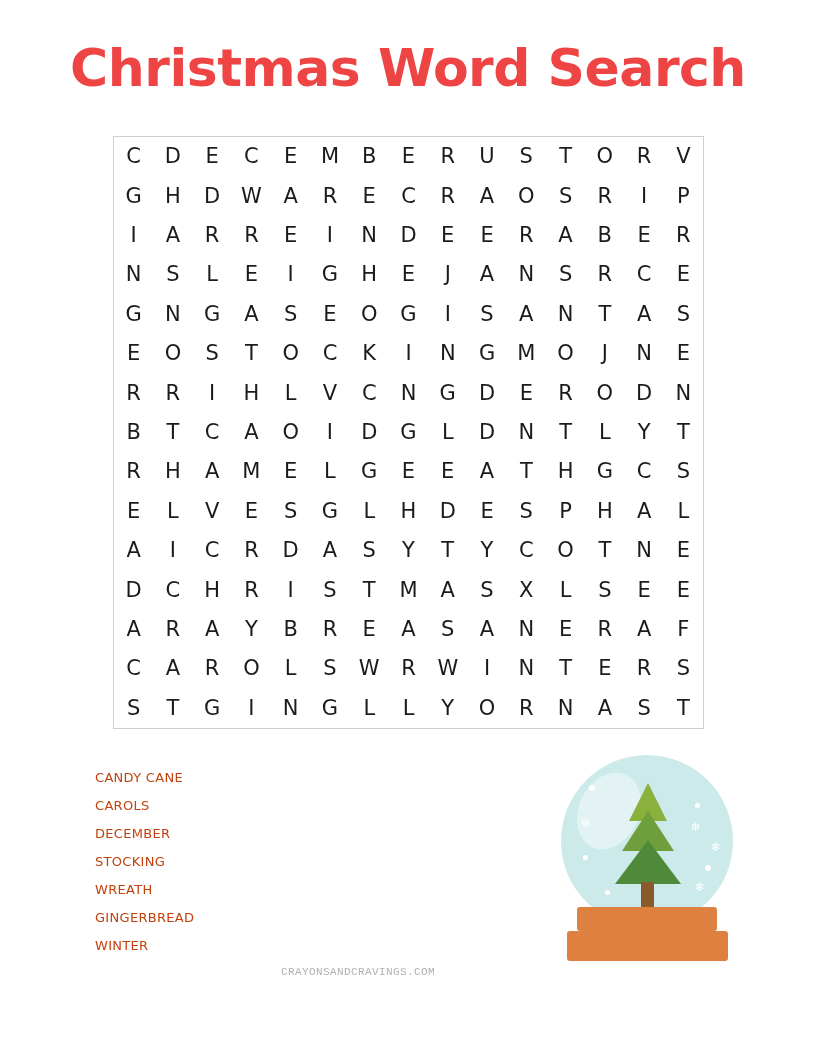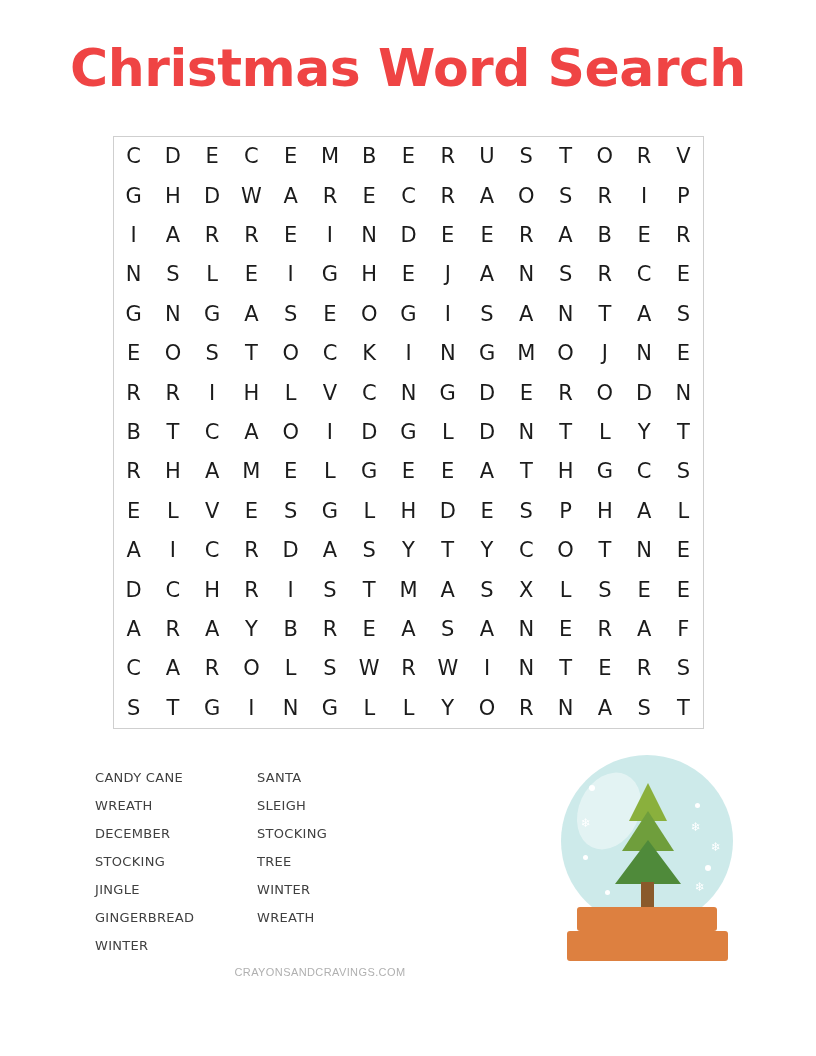--- a/index.html
+++ b/index.html
@@ -67,35 +67,36 @@
   }
   .wordcol {
     width: 162px;
   }
   .wordcol.col3 {
     width: 130px;
   }
   .word {
     font-family: "DejaVu Sans", sans-serif;
     font-size: 13px;
-    color: #404040;
+    color: #c2410c;
     letter-spacing: 0.3px;
     margin-bottom: 13px;
     white-space: nowrap;
   }
   .footer {
     position: absolute;
     left: 0;
     top: 966px;
     width: 640px;
     text-align: center;
-    font-family: Liberation Sans, sans-serif;
+    font-family: Liberation Mono, monospace;
     font-size: 11px;
     color: #b0b0b0;
     letter-spacing: 0.4px;
+    padding-left: 38px;
   }
   .snowglobe {
     position: absolute;
     left: 545px;
     top: 755px;
     width: 210px;
     height: 215px;
   }
   .globe-ball {
     position: absolute;
@@ -417,34 +418,26 @@
         <div class="cell">N</div>
         <div class="cell">A</div>
         <div class="cell">S</div>
         <div class="cell">T</div>
       </div>
   </div>
 
   <div class="wordlists">
     <div class="wordcol col1" id="word-col-1">
         <div class="word">CANDY CANE</div>
-        <div class="word">WREATH</div>
+        <div class="word">CAROLS</div>
         <div class="word">DECEMBER</div>
         <div class="word">STOCKING</div>
-        <div class="word">JINGLE</div>
+        <div class="word">WREATH</div>
         <div class="word">GINGERBREAD</div>
         <div class="word">WINTER</div>
-      </div>
-    <div class="wordcol col3" id="word-col-3">
-        <div class="word">SANTA</div>
-        <div class="word">SLEIGH</div>
-        <div class="word">STOCKING</div>
-        <div class="word">TREE</div>
-        <div class="word">WINTER</div>
-        <div class="word">WREATH</div>
       </div>
   </div>
 
   <div class="footer">CRAYONSANDCRAVINGS.COM</div>
 
   <div class="snowglobe">
     <div class="globe-ball"></div>
     <div class="globe-shine"></div>
 
     <div class="flake" style="left:44px; top:30px; width:6px; height:6px;"></div>

